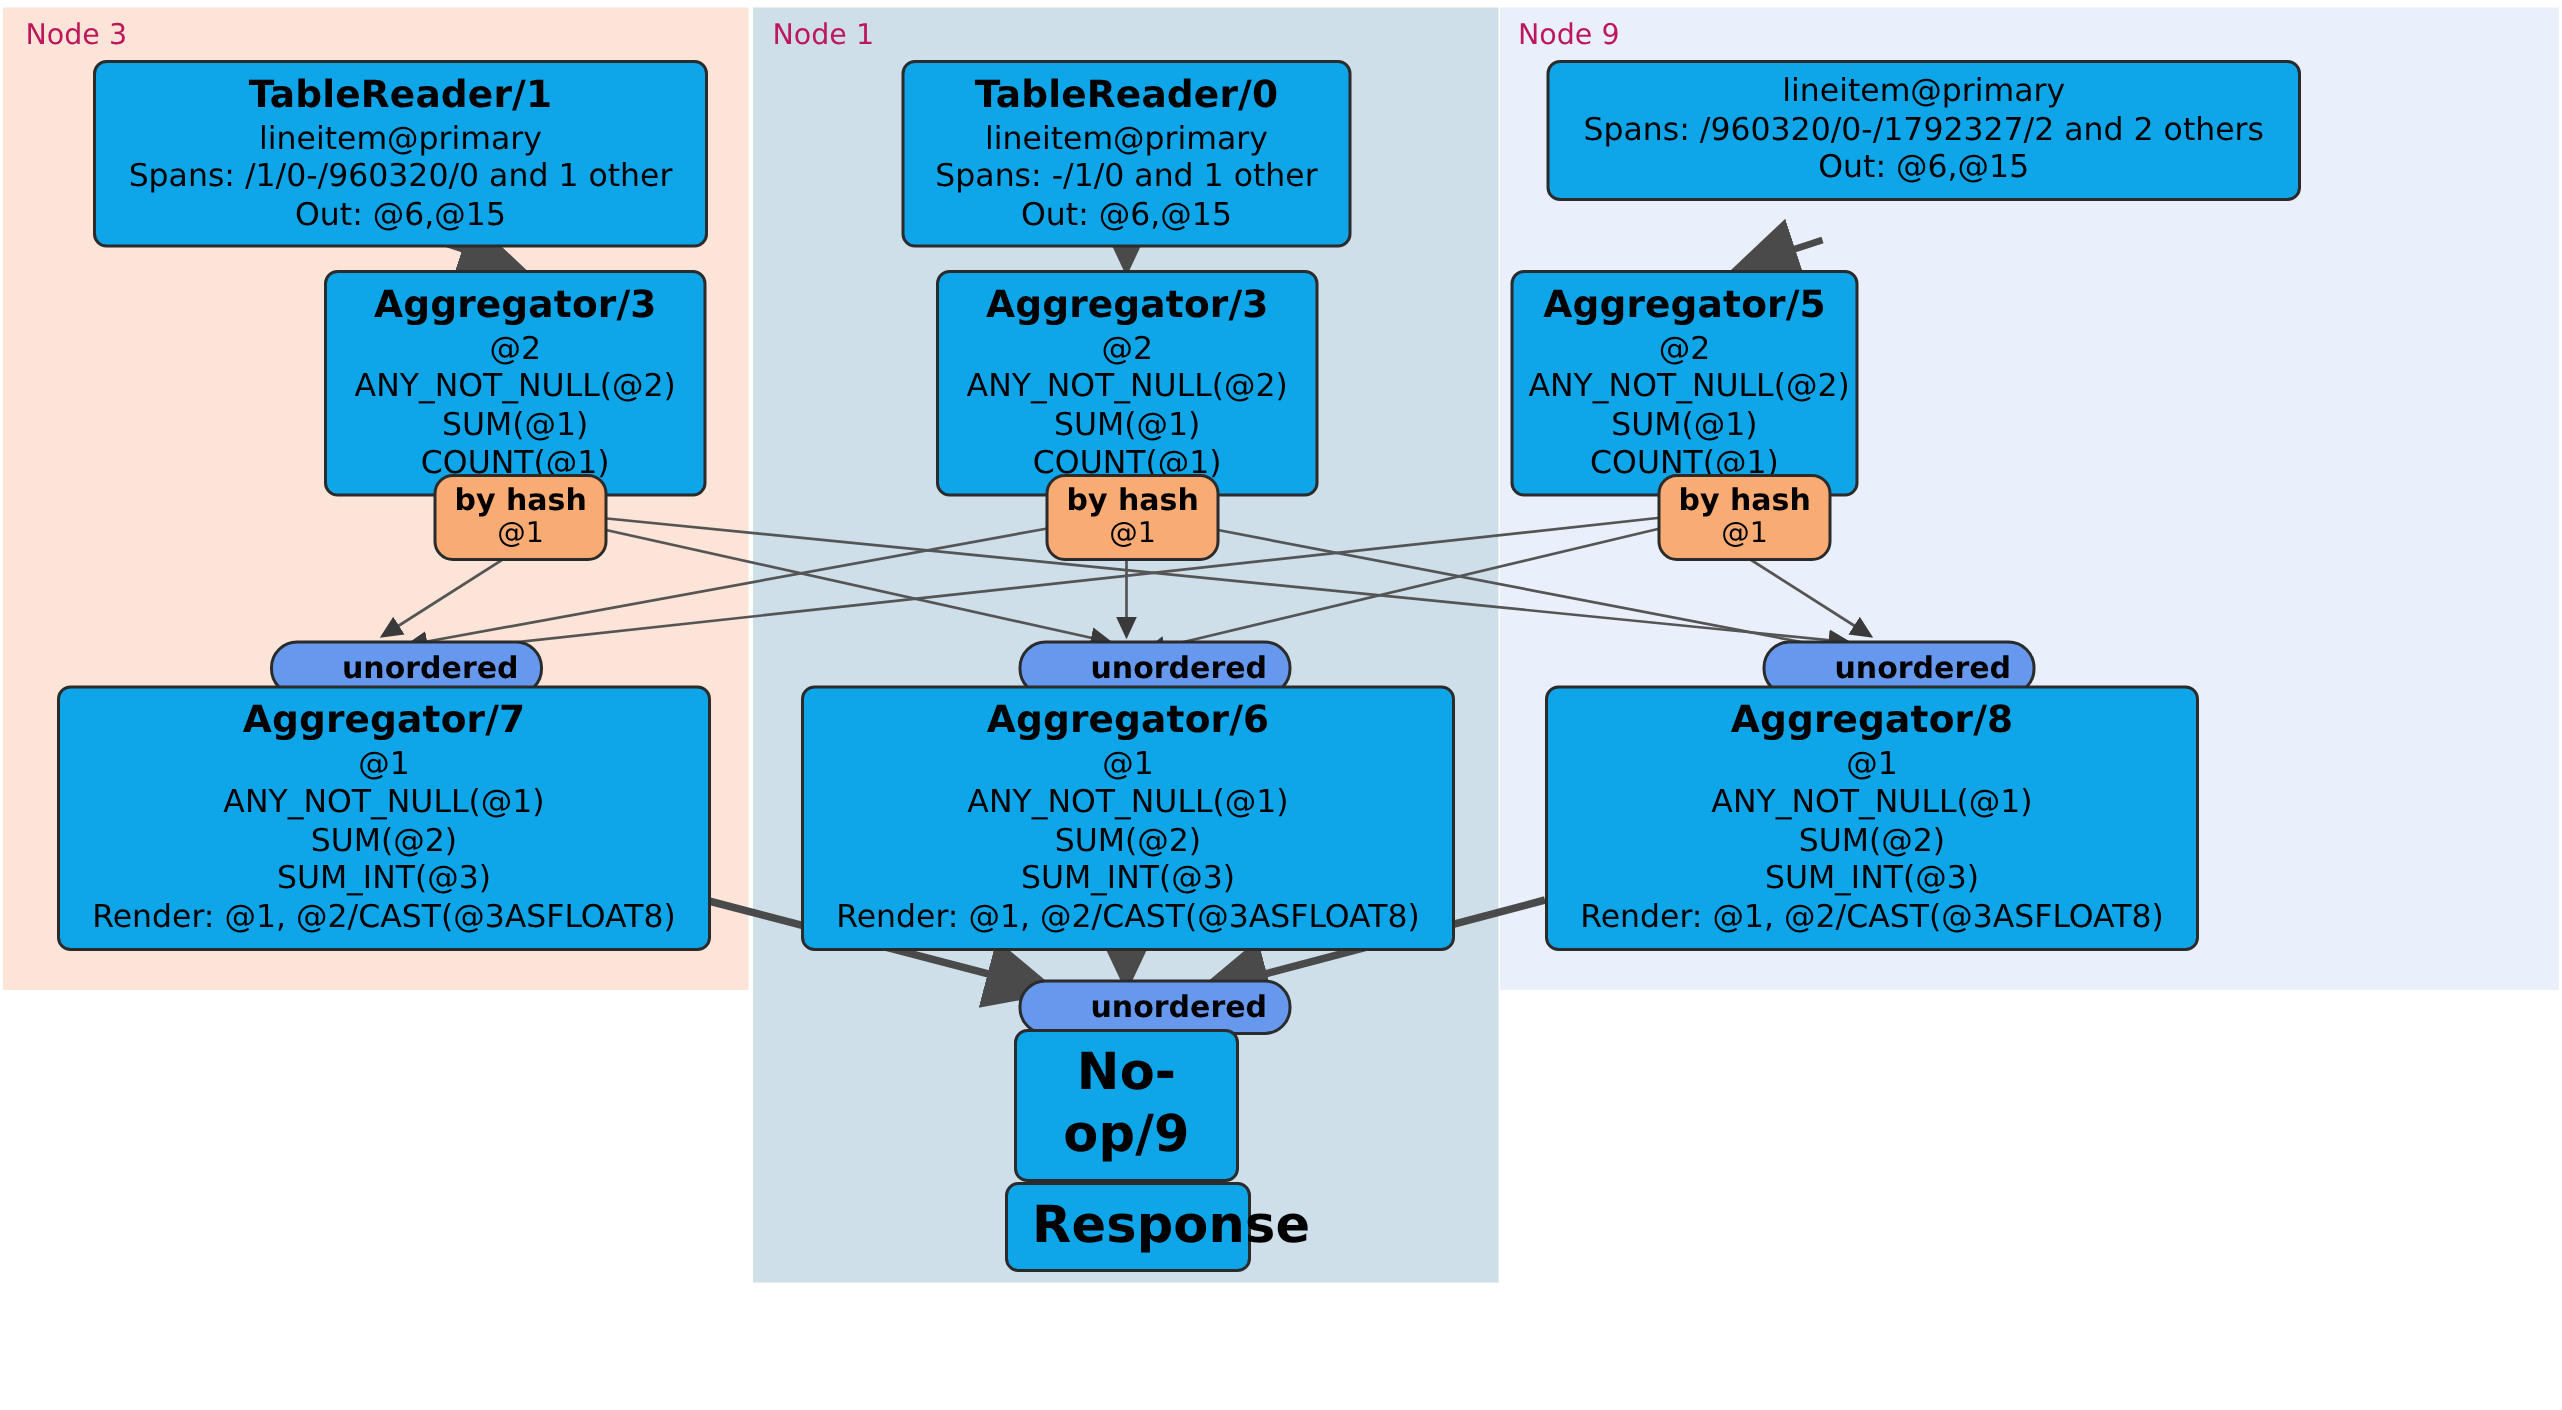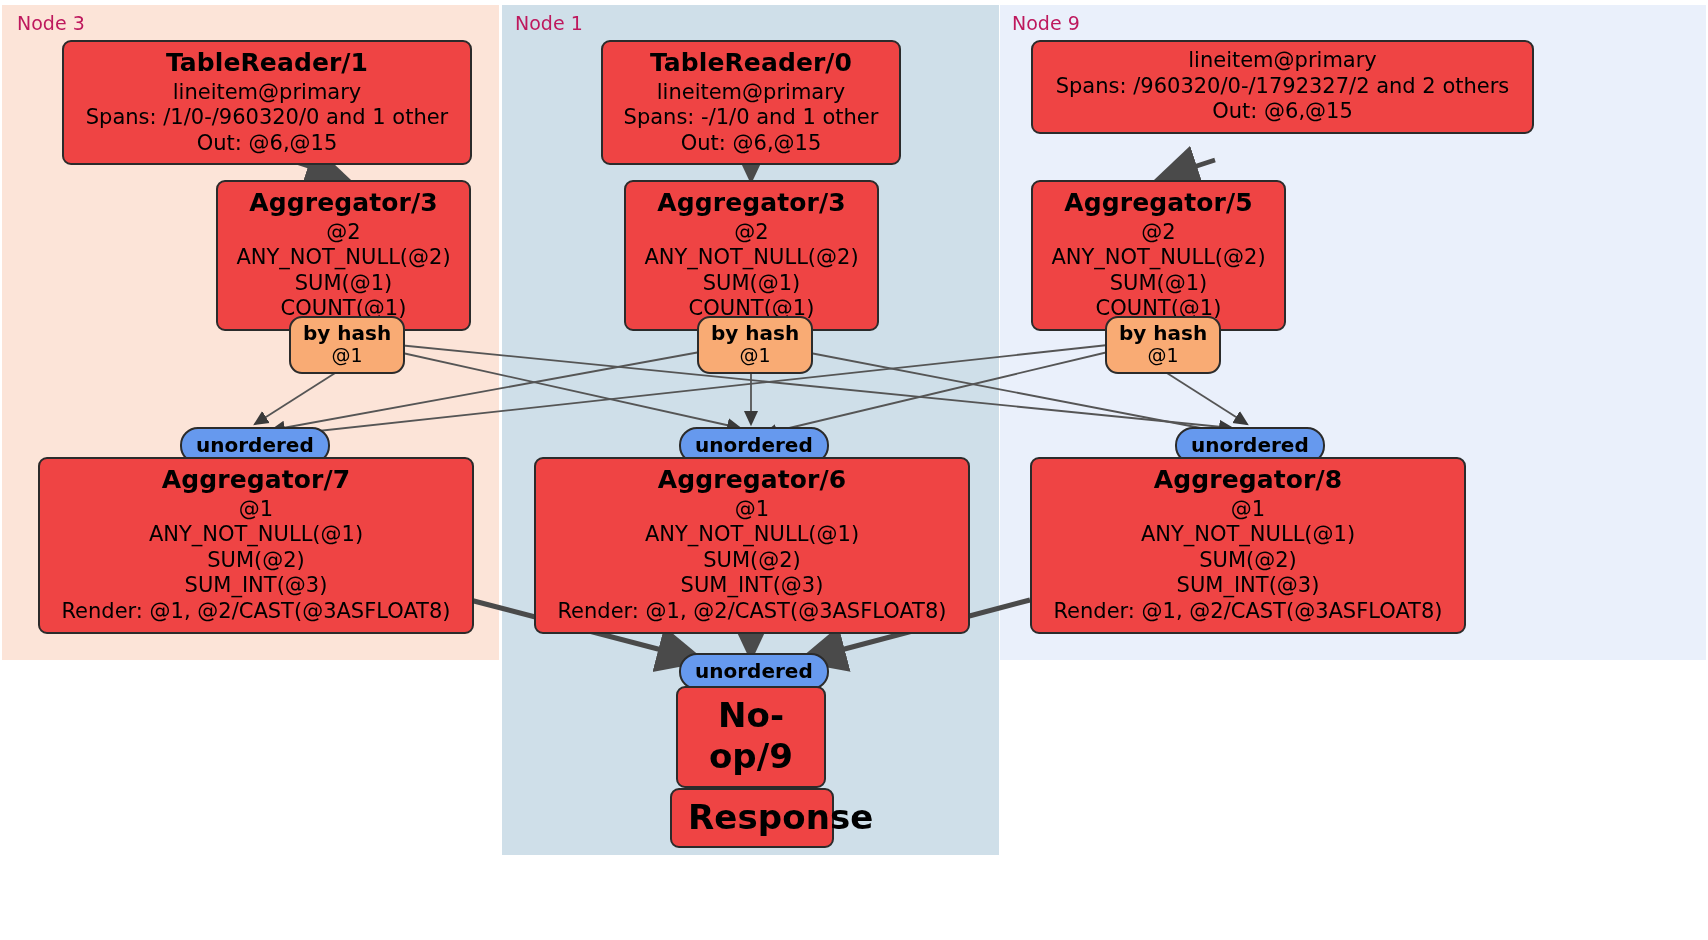--- a/index.html
+++ b/index.html
@@ -18,21 +18,21 @@
     white-space:nowrap;
   }
 
   
   #edges{position:absolute;left:0;top:0;width:1708px;height:940px;
          pointer-events:none;}
 
   
   .proc{
     position:absolute;box-sizing:border-box;
-    background:#ef4444;border:2px solid #2b2b2b;border-radius:9px;
+    background:#0ea5e9;border:2px solid #2b2b2b;border-radius:9px;
     text-align:center;color:#000;
     padding:6px 10px 7px 10px;
     line-height:1.22;
   }
   .proc .ttl{
     font-weight:bold;font-size:25px;letter-spacing:.1px;
     display:block;margin-bottom:1px;
   }
   .proc .ln{display:block;font-size:21px;white-space:nowrap;}
 
@@ -49,21 +49,21 @@
   .badge .b2{display:block;font-size:19px;}
 
   .badge.hash{
     background:#f9ab74;border-radius:13px;
     padding:4px 12px 5px 12px;
   }
   .badge.unordered{
     background:#6699ee;border-radius:18px;
     padding:5px 14px 5px 14px;
   }
-  .badge.unordered .b1{font-size:20px;}
+  .badge.unordered .b1{font-size:20px;margin-left:32px;}
 </style>
 </head>
 <body>
 
 <div id="stage">
 
   <div class="node-panel" style="left:2px;top:5px;width:497px;height:655px;background:#fce4d8;"></div>
   <div class="node-panel" style="left:502px;top:5px;width:497px;height:850px;background:#cfdfe9;"></div>
   <div class="node-panel" style="left:1000px;top:5px;width:706px;height:655px;background:#eaf0fb;"></div>
 
@@ -133,21 +133,21 @@
   </div>
 
   <div class="proc" style="left:624px;top:180px;width:255px;">
     <span class="ttl">Aggregator/3</span>
     <span class="ln">@2</span>
     <span class="ln">ANY_NOT_NULL(@2)</span>
     <span class="ln">SUM(@1)</span>
     <span class="ln">COUNT(@1)</span>
   </div>
 
-  <div class="proc" style="left:1031px;top:180px;width:255px;">
+  <div class="proc" style="left:1007px;top:180px;width:232px;">
     <span class="ttl">Aggregator/5</span>
     <span class="ln">@2</span>
     <span class="ln">ANY_NOT_NULL(@2)</span>
     <span class="ln">SUM(@1)</span>
     <span class="ln">COUNT(@1)</span>
   </div>
 
   <div class="badge hash" style="left:289px;top:316px;">
     <span class="b1">by hash</span>
     <span class="b2">@1</span>

